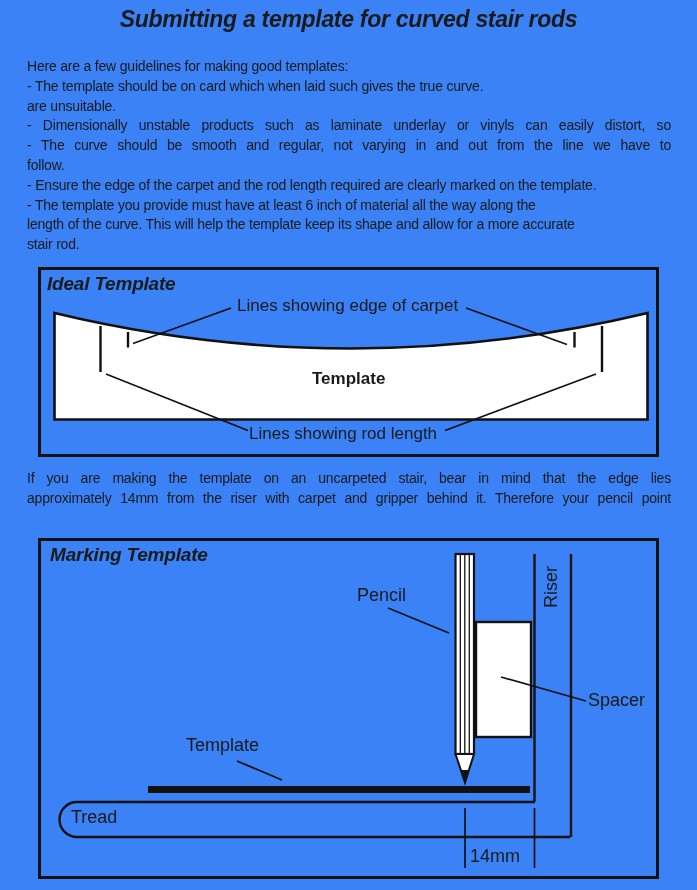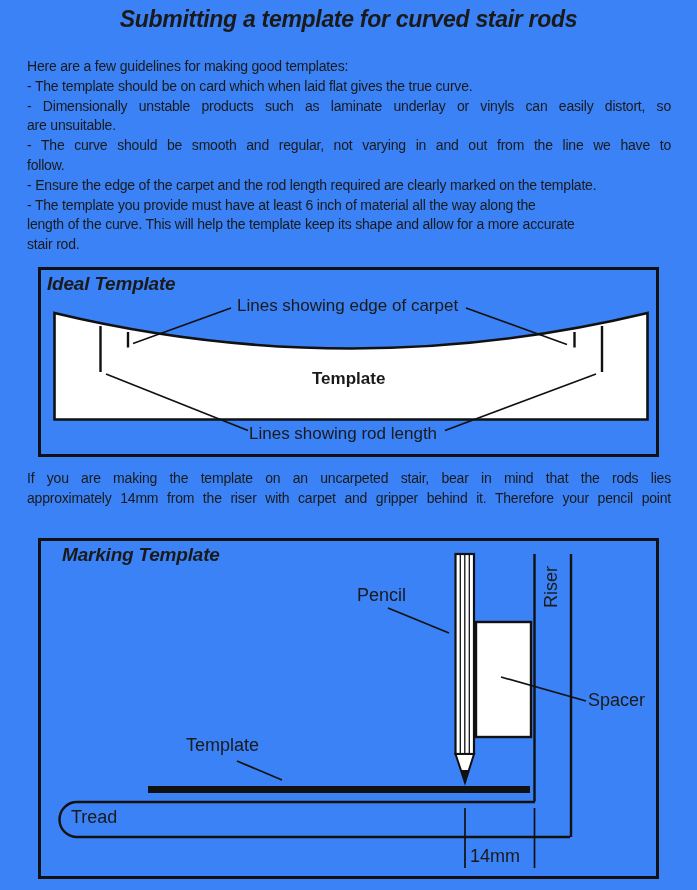--- a/index.html
+++ b/index.html
@@ -26,33 +26,33 @@
 </style>
 </head>
 <body>
 
 <div class="page">
 
   <div class="page-title">Submitting a template for curved stair rods</div>
 
   <div id="guidelines" class="textblock">
     <div class="bodyline">Here are a few guidelines for making good templates:</div>
-    <div class="bodyline">- The template should be on card which when laid flat gives the true curve.</div>
+    <div class="bodyline">- The template should be on card which when laid such gives the true curve.</div>
+    <div class="bodyline">are unsuitable.</div>
     <div class="bodyline just">- Dimensionally unstable products such as laminate underlay or vinyls can easily distort, so</div>
-    <div class="bodyline">are unsuitable.</div>
     <div class="bodyline just">- The curve should be smooth and regular, not varying in and out from the line we have to</div>
     <div class="bodyline">follow.</div>
     <div class="bodyline">- Ensure the edge of the carpet and the rod length required are clearly marked on the template.</div>
     <div class="bodyline">- The template you provide must have at least 6 inch of material all the way along the</div>
     <div class="bodyline">length of the curve. This will help the template keep its shape and allow for a more accurate</div>
     <div class="bodyline">stair rod.</div>
   </div>
 
   <div id="note" class="textblock">
-    <div class="bodyline just">If you are making the template on an uncarpeted stair, bear in mind that the rods lies</div>
+    <div class="bodyline just">If you are making the template on an uncarpeted stair, bear in mind that the edge lies</div>
     <div class="bodyline just">approximately 14mm from the riser with carpet and gripper behind it. Therefore your pencil point</div>
   </div>
 
   <div id="ideal-box" class="diagram-box"></div>
   <div id="marking-box" class="diagram-box"></div>
 
   <svg class="art" width="697" height="890" viewBox="0 0 697 890">
     <g stroke="#111" fill="none">
       <path d="M 54.5,419.5 L 54.5,313 Q 351,384 647.5,313 L 647.5,419.5 Z" fill="#ffffff" stroke-width="2.6"></path>
       <line x1="100.5" y1="326" x2="100.5" y2="372" stroke-width="2.4"></line>
@@ -82,21 +82,21 @@
       <line x1="501" y1="677" x2="586" y2="701" stroke-width="1.7"></line>
       <line x1="237" y1="761" x2="282" y2="780" stroke-width="1.7"></line>
     </g>
   </svg>
 
   <div class="boxlabel" style="left:47px;top:273px">Ideal Template</div>
   <div class="dlabel" style="left:237px;top:296px">Lines showing edge of carpet</div>
   <div class="dlabel" style="left:312px;top:369px;font-weight:700">Template</div>
   <div class="dlabel" style="left:249px;top:424px">Lines showing rod length</div>
 
-  <div class="boxlabel" style="left:62px;top:544px">Marking Template</div>
+  <div class="boxlabel" style="left:50px;top:544px">Marking Template</div>
   <div class="dlabel2" style="left:357px;top:585px">Pencil</div>
   <div class="riser-label">Riser</div>
   <div class="dlabel2" style="left:588px;top:690px">Spacer</div>
   <div class="dlabel2" style="left:186px;top:735px">Template</div>
   <div class="dlabel2" style="left:71px;top:807px">Tread</div>
   <div class="dlabel2" style="left:470px;top:846px">14mm</div>
 
 </div>
 
 </body></html>

